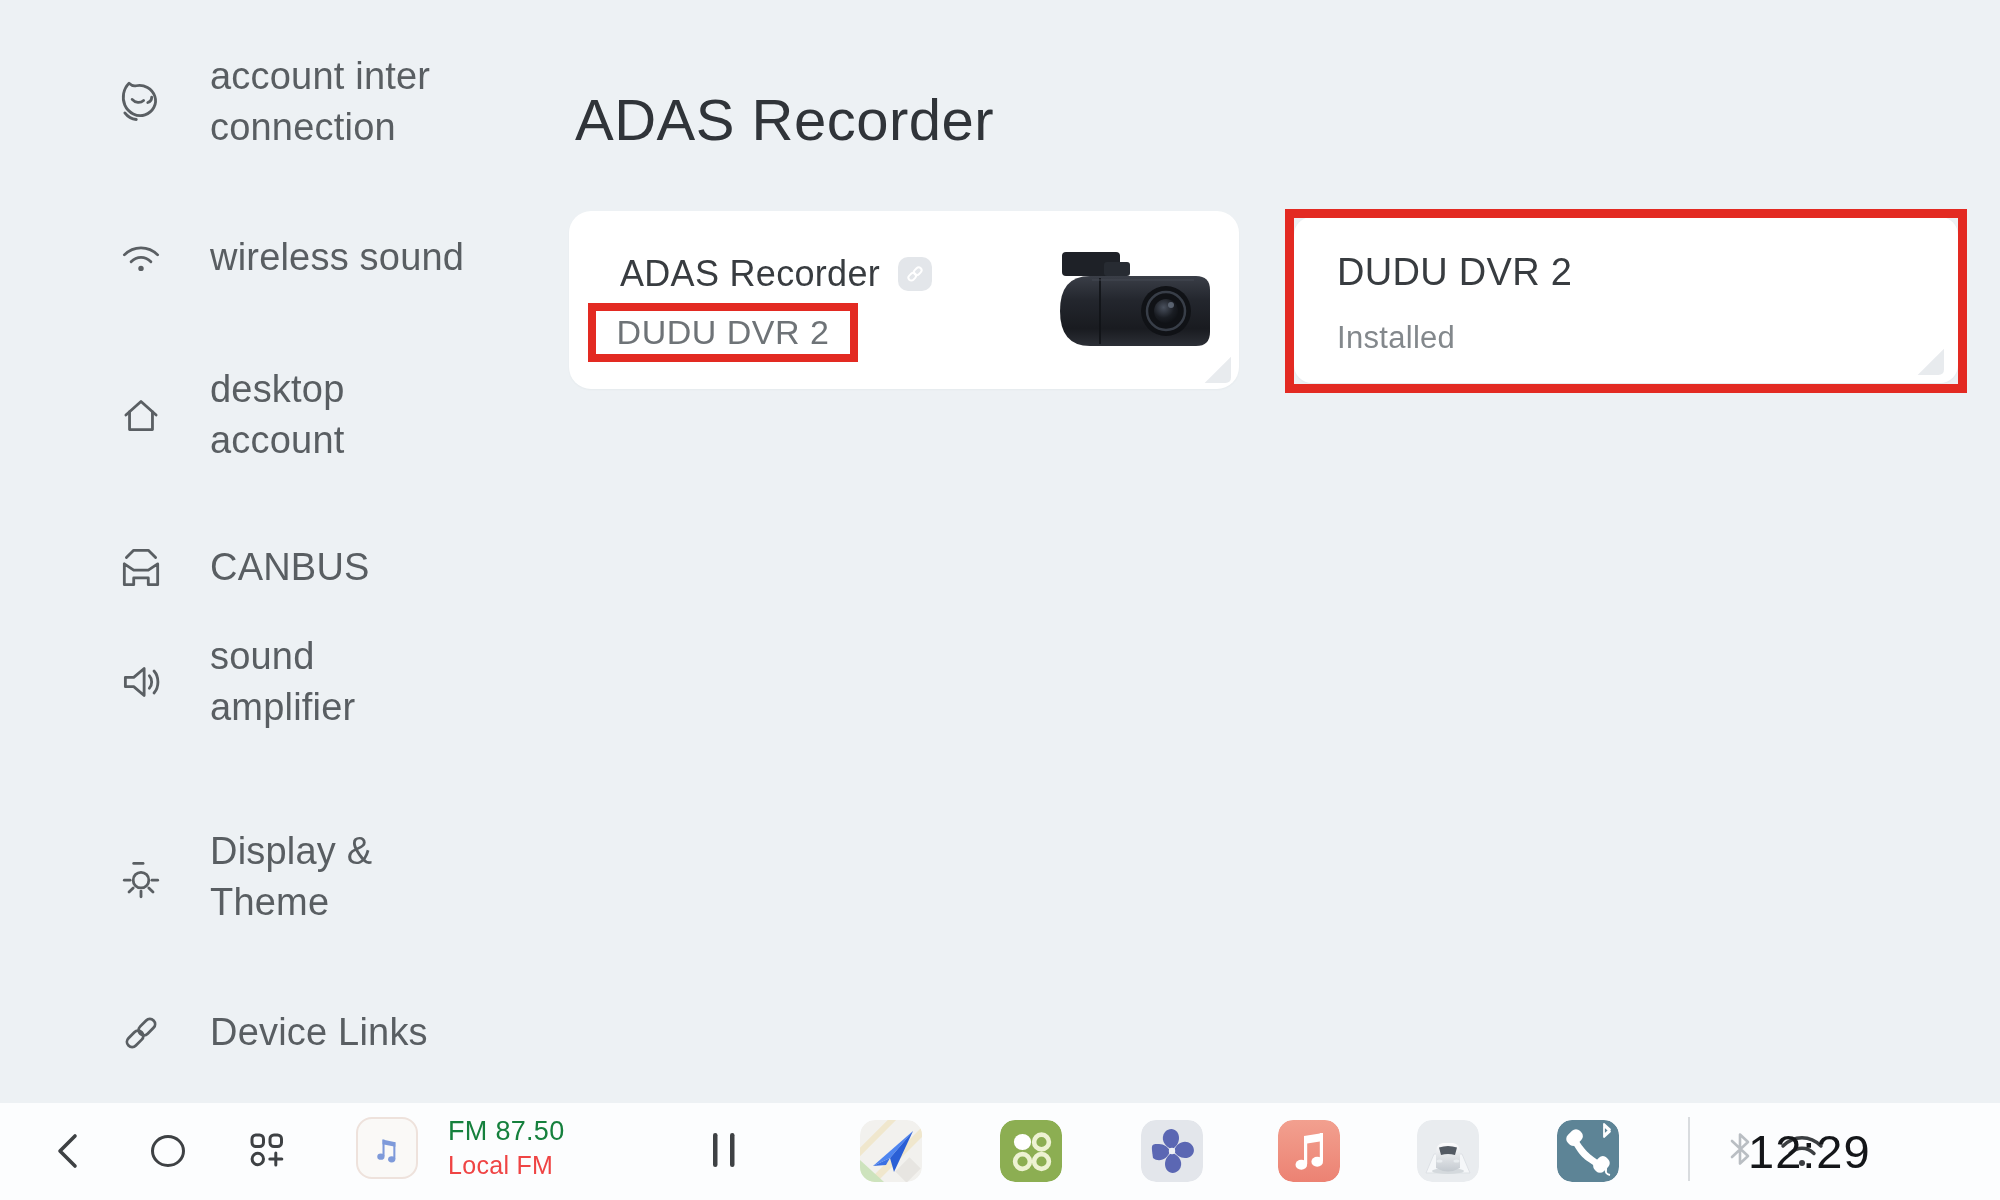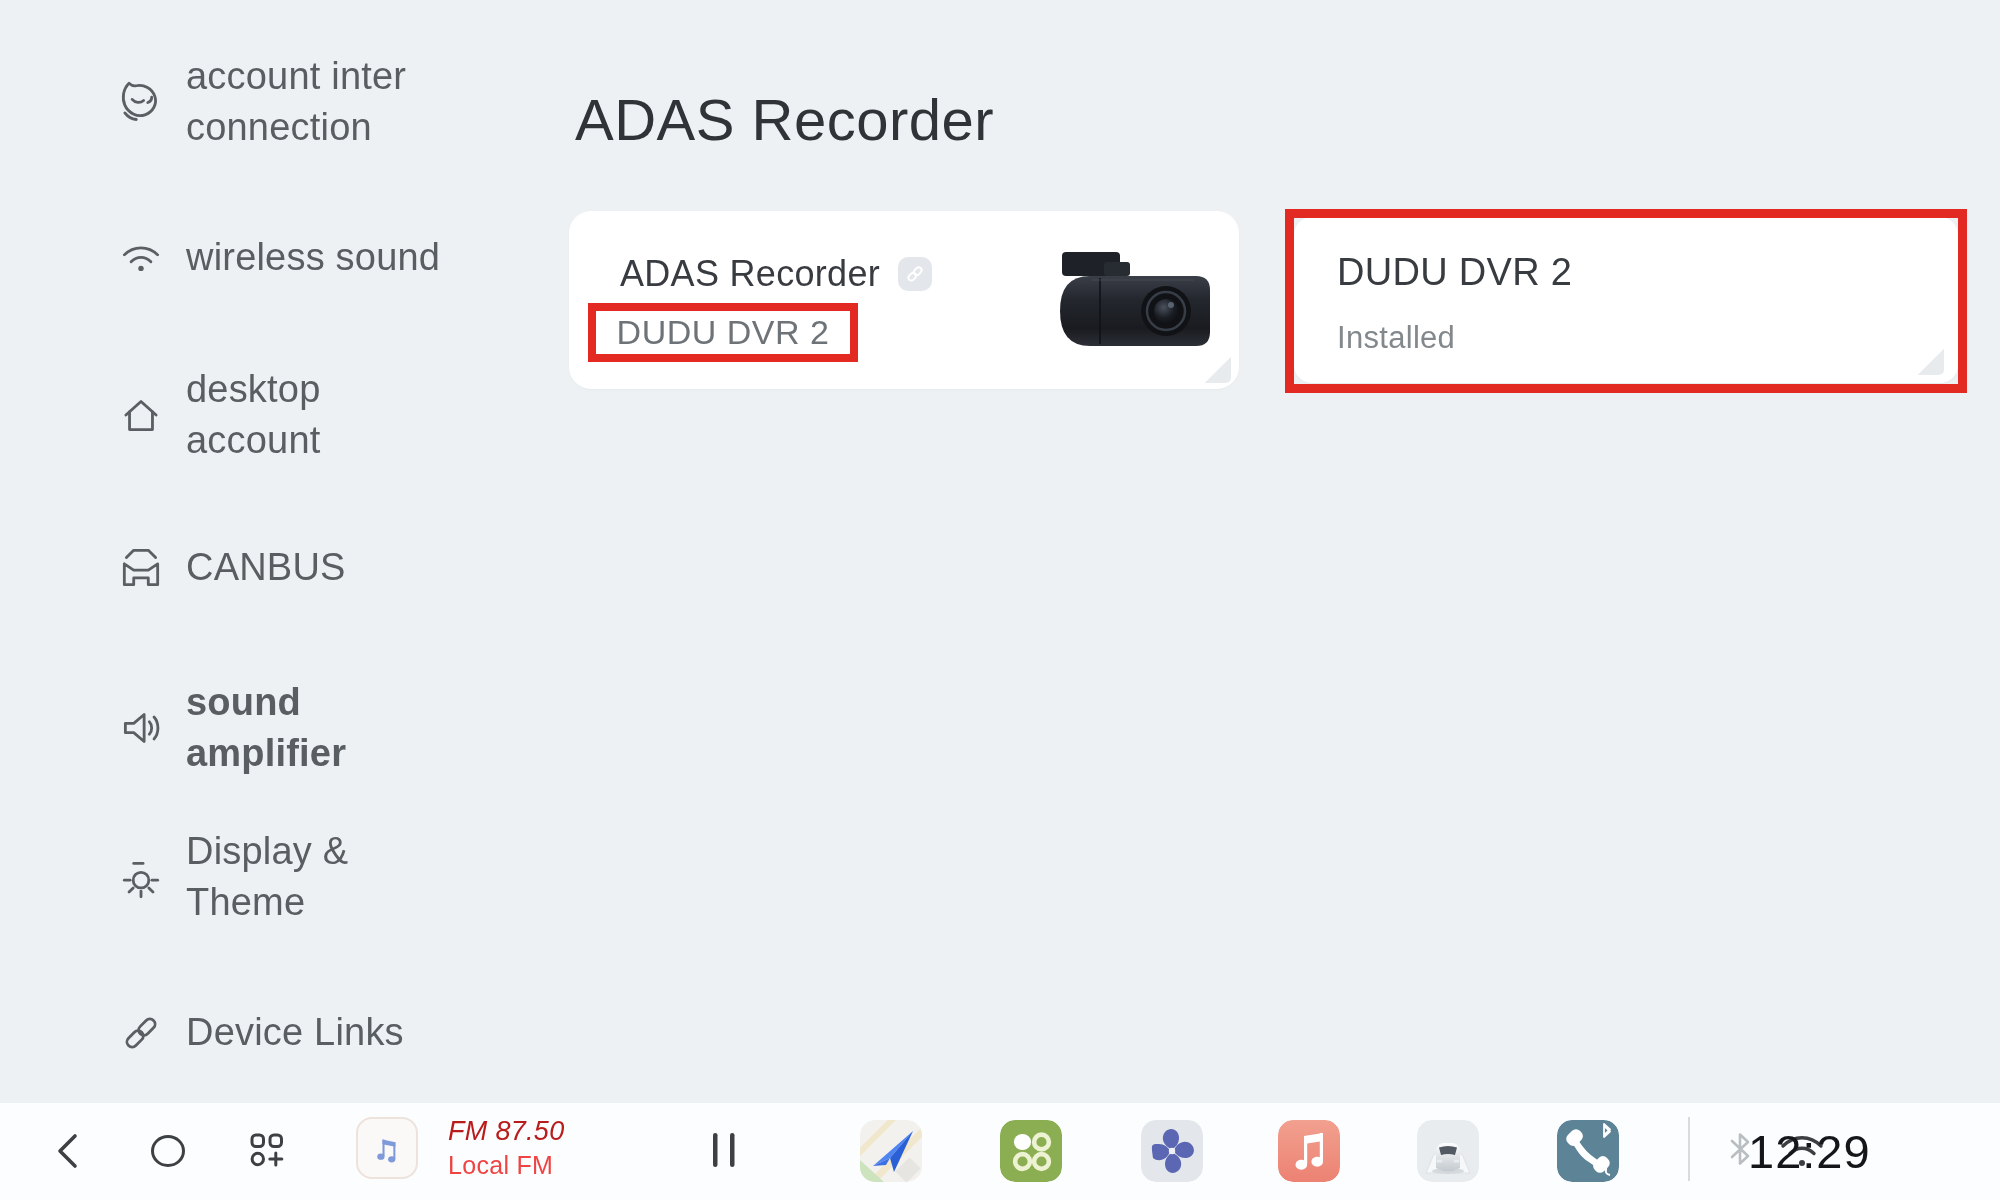--- a/index.html
+++ b/index.html
@@ -1,28 +1,28 @@
 <!DOCTYPE html>
 <html><head>
 <meta charset="utf-8">
 <style>
   html,body{margin:0;padding:0;}
   body{width:2000px;height:1200px;background:#edf1f4;font-family:"Liberation Sans",sans-serif;overflow:hidden;position:relative;}
   .screen{position:absolute;inset:0;}
 
   
-  .side-item{position:absolute;left:116px;display:flex;align-items:center;gap:20px;cursor:pointer;}
+  .side-item{position:absolute;left:116px;display:flex;align-items:center;gap:44px;cursor:pointer;}
   .side-item .icon{width:50px;height:50px;flex:0 0 50px;}
   .side-item .lbl{font-size:38px;line-height:51px;color:#595e62;letter-spacing:.2px;white-space:nowrap;}
   .side-item .lbl span{display:block;}
   .it1{top:51px;height:102px;}
   .it2{top:232px;height:51px;}
   .it3{top:364px;height:102px;}
   .it4{top:542px;height:51px;}
-  .it5{top:677px;height:102px;font-weight:bold;}
+  .it5{top:631px;height:102px;}
   .it6{top:826px;height:102px;}
   .it7{top:1007px;height:51px;}
   .sicon{stroke:#5a5f63;stroke-width:2.7;fill:none;stroke-linecap:round;stroke-linejoin:round;}
 
   
   .page-title{position:absolute;left:575px;top:86px;font-size:58px;font-weight:500;color:#303439;letter-spacing:.5px;}
   .card{position:absolute;background:#fff;box-shadow:0 1px 2px rgba(60,70,85,.04);}
   .card1{left:569px;top:211px;width:670px;height:178px;border-radius:22px;cursor:pointer;}
   .card1-title-row{position:absolute;left:51px;top:42px;display:flex;align-items:center;gap:18px;}
   .card-title{font-size:36px;color:#383c40;letter-spacing:.3px;}
@@ -36,21 +36,21 @@
   .card2 .c2-title{position:absolute;left:43px;top:34px;font-size:38px;color:#383c40;letter-spacing:.3px;}
   .card2 .c2-status{position:absolute;left:43px;top:95px;font-size:31px;color:#83888c;letter-spacing:.3px;margin-top:8px;}
   .card2 .fold{right:14px;bottom:8px;}
   .red-frame{position:absolute;left:1285px;top:209px;width:682px;height:184px;border:9px solid #e32a22;box-sizing:border-box;z-index:5;pointer-events:none;}
 
   
   .taskbar{position:absolute;left:0;top:1103px;width:2000px;height:97px;background:#fcfdfe;}
   .tb{position:absolute;}
   .nav-btn{cursor:pointer;}
   .fm-txt{left:448px;top:13px;}
-  .fm-station{font-size:27px;color:#b91c1c;font-weight:500;letter-spacing:.3px;font-style:italic;}
+  .fm-station{font-size:27px;color:#15803d;font-weight:500;letter-spacing:.3px;}
   .fm-name{font-size:25px;color:#ef4444;margin-top:4px;letter-spacing:.3px;}
   .appicon{width:62px;height:62px;border-radius:15px;top:17px;cursor:pointer;overflow:hidden;}
   .divider{left:1688px;top:14px;width:2px;height:64px;background:#d9dcdf;}
   .clock{left:1748px;top:21px;font-size:47px;font-weight:500;color:#141619;letter-spacing:1px;}
   .music-widget{left:356px;top:14px;width:62px;height:62px;border-radius:16px;background:#faf9f7;border:2px solid #eee2dc;box-sizing:border-box;display:flex;align-items:center;justify-content:center;cursor:pointer;}
 </style>
 </head>
 <body>
 
 <div class="screen">

